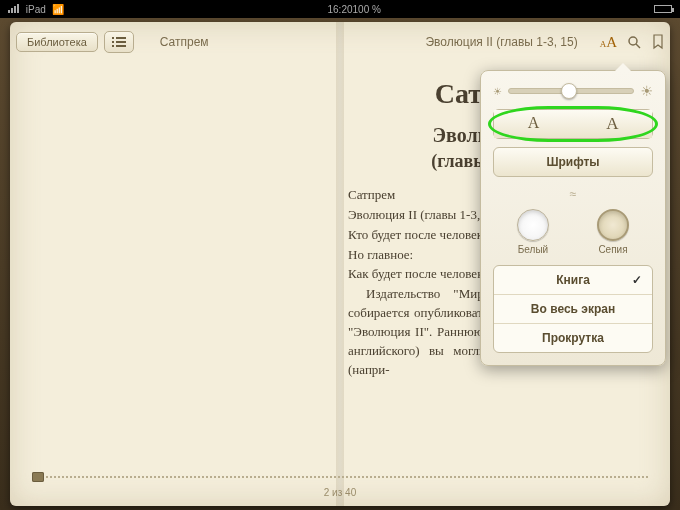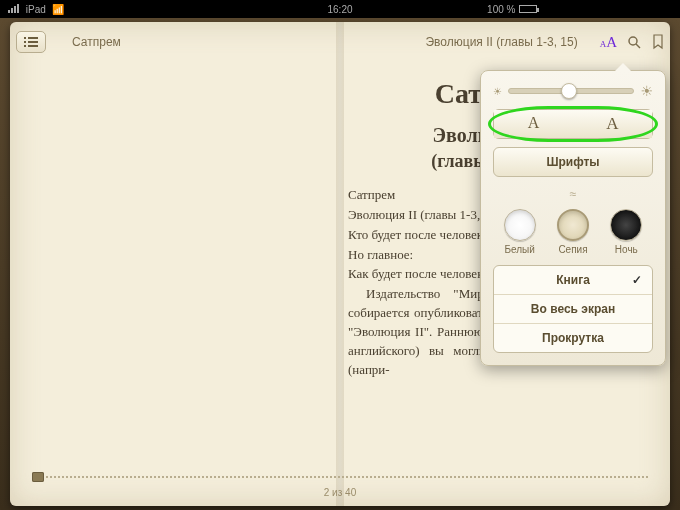--- a/index.html
+++ b/index.html
@@ -1,38 +1,38 @@
 <!DOCTYPE html>
 <html><head>
 <meta charset="utf-8">
 <style>
   * { margin: 0; padding: 0; box-sizing: border-box; }
   body { width: 680px; height: 510px; font-family: Georgia, serif; background: #2a2a2a; overflow: hidden; position: relative; }
   
   .status-bar { height: 18px; background: #000; color: #aaa; font-size: 10px; display: flex; align-items: center; padding: 0 8px; font-family: Helvetica, sans-serif; }
   .status-left { flex: 1; }
   .status-center { flex: 0; }
-  .status-right { flex: 1; text-align: right; display: flex; justify-content: center; align-items: center; gap: 4px; }
+  .status-right { flex: 1; text-align: right; display: flex; justify-content: space-between; align-items: center; gap: 4px; }
   .sb-bars { display: inline-flex; gap: 1px; align-items: flex-end; margin-right: 4px; }
   .sb-bars span { width: 2px; background: #aaa; display: inline-block; }
   .battery { width: 18px; height: 8px; border: 1px solid #aaa; position: relative; }
   .battery::after { content: ''; position: absolute; right: -3px; top: 2px; width: 2px; height: 4px; background: #aaa; }
   .battery-fill { height: 100%; background: #aaa; width: 100%; }
 
   .desk { position: absolute; top: 18px; left: 0; right: 0; bottom: 0; background: linear-gradient(#5c4a30, #3a2e1c); }
   .book { position: absolute; top: 4px; left: 10px; right: 10px; bottom: 4px; background: #f4eedb; border-radius: 6px; box-shadow: 0 3px 8px rgba(0,0,0,0.5), inset 0 0 30px rgba(160,140,100,0.3); }
   .spine { position: absolute; left: 50%; top: 0; bottom: 0; width: 8px; margin-left: -4px; background: linear-gradient(to right, rgba(120,100,60,0.15), rgba(0,0,0,0.08), rgba(120,100,60,0.15)); }
   
   .toolbar { position: absolute; top: 6px; left: 6px; right: 6px; height: 28px; display: flex; align-items: center; font-family: Helvetica, sans-serif; }
   .tb-btn { border: 1px solid #b8ad8f; background: linear-gradient(#f9f5e6, #e8e0c8); border-radius: 5px; padding: 3px 10px; font-size: 11px; color: #6b5d3e; box-shadow: inset 0 1px 0 rgba(255,255,255,0.5); margin-right: 6px; cursor: pointer; }
   .tb-icon-btn { border: 1px solid #b8ad8f; background: linear-gradient(#f9f5e6, #e8e0c8); border-radius: 5px; width: 30px; height: 22px; display: flex; align-items: center; justify-content: center; color: #6b5d3e; cursor: pointer; margin-right: 6px; }
   .tb-title { font-size: 12px; color: #7a6c4d; margin-left: 20px; }
   .tb-right { margin-left: auto; display: flex; align-items: center; gap: 10px; }
   .tb-chapter { font-size: 12px; color: #7a6c4d; margin-right: 12px; }
-  .tb-tool { color: #6d28d9; cursor: pointer; }
+  .tb-tool { color: #a16207; cursor: pointer; }
 
   .page-content { position: absolute; top: 44px; left: 50%; right: 30px; bottom: 40px; padding: 12px 8px; font-family: Georgia, 'Times New Roman', serif; color: #4a4030; overflow: hidden; }
   .h1-title { font-size: 28px; font-weight: bold; text-align: center; margin-bottom: 14px; }
   .h2-sub { font-size: 20px; font-weight: bold; text-align: center; margin-bottom: 4px; }
   .h3-sub { font-size: 18px; font-weight: bold; text-align: center; margin-bottom: 14px; }
   .para { font-size: 13px; line-height: 1.45; text-align: justify; margin-bottom: 1px; }
   .indent { text-indent: 18px; }
 
   .page-dots { position: absolute; bottom: 24px; left: 22px; right: 22px; height: 10px; display: flex; align-items: center; }
   .dot-row { flex: 1; border-top: 2px dotted #b8ad8f; }
@@ -92,20 +92,21 @@
     <span>100 %</span>
     <span class="battery"><span class="battery-fill"></span></span>
   </div>
 </div>
 
 <div class="desk">
   <div class="book">
     <div class="spine"></div>
 
     <div class="toolbar">
+      <div class="tb-btn">Библиотека</div>
       <div class="tb-icon-btn">
         <svg width="14" height="12" viewBox="0 0 14 12">
           <rect x="0" y="1" width="2" height="2" fill="#6b5d3e"></rect>
             <rect x="4" y="1" width="10" height="2" fill="#6b5d3e"></rect>
           <rect x="0" y="5" width="2" height="2" fill="#6b5d3e"></rect>
             <rect x="4" y="5" width="10" height="2" fill="#6b5d3e"></rect>
           <rect x="0" y="9" width="2" height="2" fill="#6b5d3e"></rect>
             <rect x="4" y="9" width="10" height="2" fill="#6b5d3e"></rect>
         </svg>
       </div>
@@ -169,24 +170,20 @@
 
     <div class="themes">
       <div class="theme">
         <div class="swatch sw-white"></div>
         <div class="theme-label">Белый</div>
       </div>
       <div class="theme">
         <div class="swatch sw-sepia"></div>
         <div class="theme-label">Сепия</div>
       </div>
-      <div class="theme">
-        <div class="swatch sw-night"></div>
-        <div class="theme-label">Ночь</div>
-      </div>
     </div>
 
     <div class="layout-list">
       <div class="layout-item">
         <span>Книга</span>
         <span class="check">✓</span>
       </div>
       <div class="layout-item">Во весь экран</div>
       <div class="layout-item">Прокрутка</div>
     </div>

